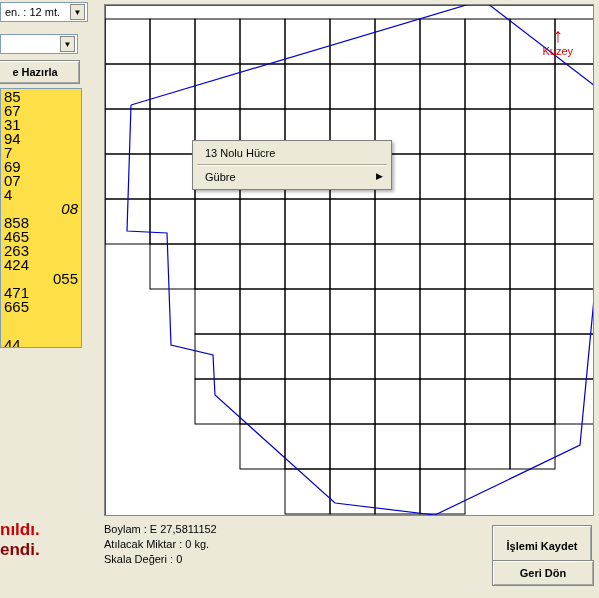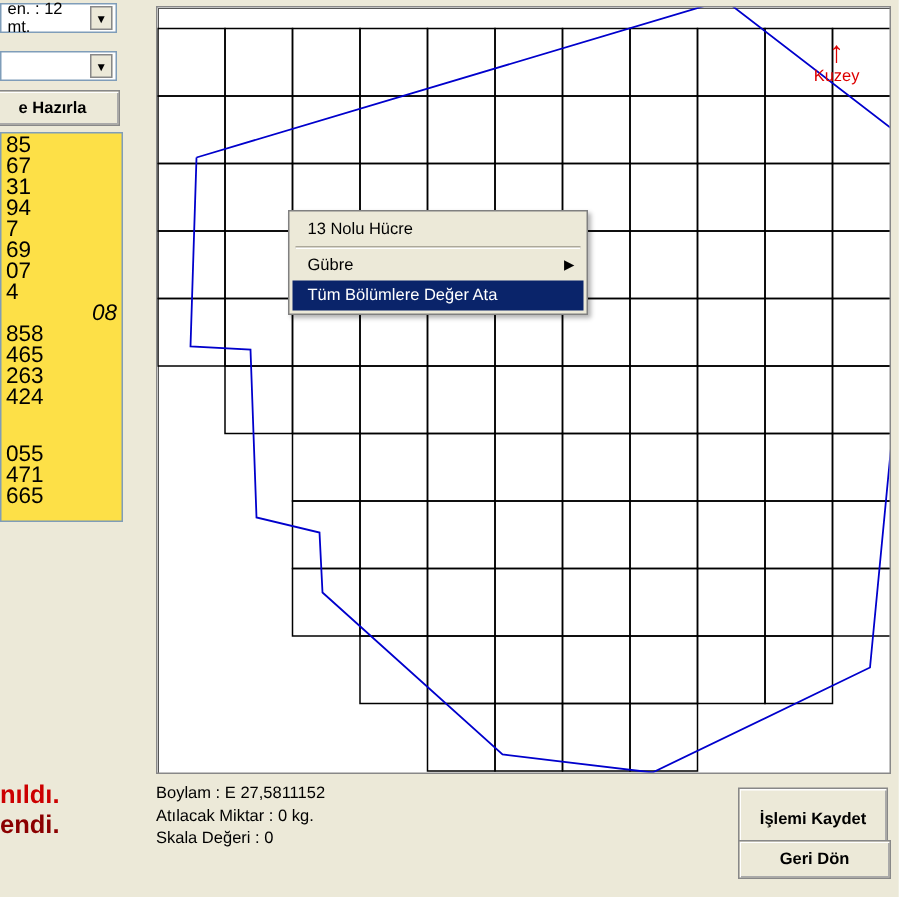--- a/index.html
+++ b/index.html
@@ -131,21 +131,21 @@
   }
   .kuzey .arrow-up {
     font-size: 20px;
     line-height: 20px;
   }
   svg { position: absolute; top: 0; left: 0; }
 </style>
 </head>
 <body>
 
-<div class="dropdown" style="top:2px; left:0; width:78px;">
+<div class="dropdown" style="top:2px; left:0; width:88px;">
   <span>en. : 12 mt.</span>
   <span class="arrow">▼</span>
 </div>
 
 <div class="dropdown" style="top:34px; left:0; width:78px;">
   <span></span>
   <span class="arrow">▼</span>
 </div>
 
 <div class="btn" style="top:60px; left:-10px; width:90px; height:24px;">
@@ -159,21 +159,21 @@
     <div style="text-align: left;">94</div>
     <div style="text-align: left;">7</div>
     <div style="text-align: left;">69</div>
     <div style="text-align: left;">07</div>
     <div style="text-align: left;">4</div>
     <div style="text-align: right; font-style: italic;">08</div>
     <div style="text-align: left;">858</div>
     <div style="text-align: left;">465</div>
     <div style="text-align: left;">263</div>
     <div style="text-align: left;">424</div>
-    <div style="text-align: left; margin-top: 24px;">055</div>
+    <div style="text-align: right;">055</div>
     <div style="text-align: left;">471</div>
     <div style="text-align: left;">665</div>
     <div style="text-align: left; margin-top: 24px;">44</div>
     <div style="text-align: left;">385</div>
   </div>
 
 <div class="left-status">
   <div class="red">nıldı.</div>
   <div class="darkred">endi.</div>
 </div>
@@ -293,23 +293,20 @@
 
 <div class="context-menu">
   <div class="item">
     <span>13 Nolu Hücre</span>
   </div>
   <div class="sep"></div>
   <div class="item">
     <span>Gübre</span>
     <span class="sub-arrow">▶</span>
   </div>
-  <div class="item sel">
-    <span>Tüm Bölümlere Değer Ata</span>
-  </div>
 </div>
 
 <div class="status-area">
   <div>
     <span>Boylam :</span> <span>E 27,5811152</span>
   </div>
   <div>
     <span>Atılacak Miktar :</span> <span>0 kg.</span>
   </div>
   <div>

